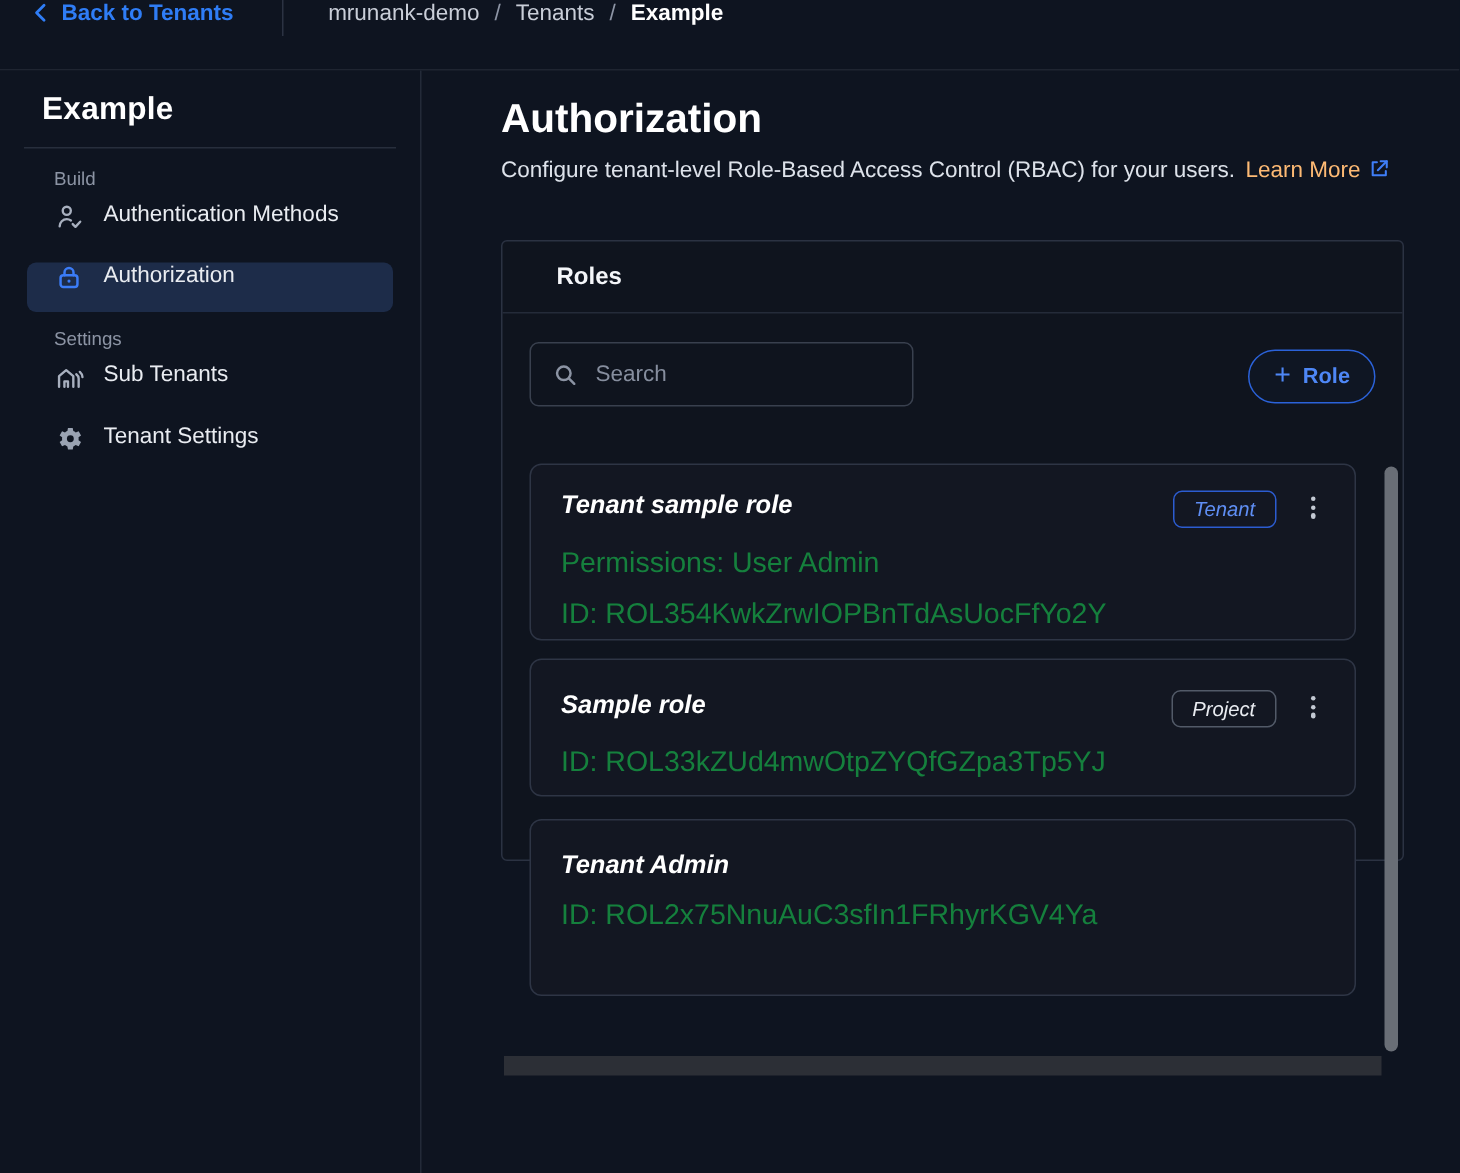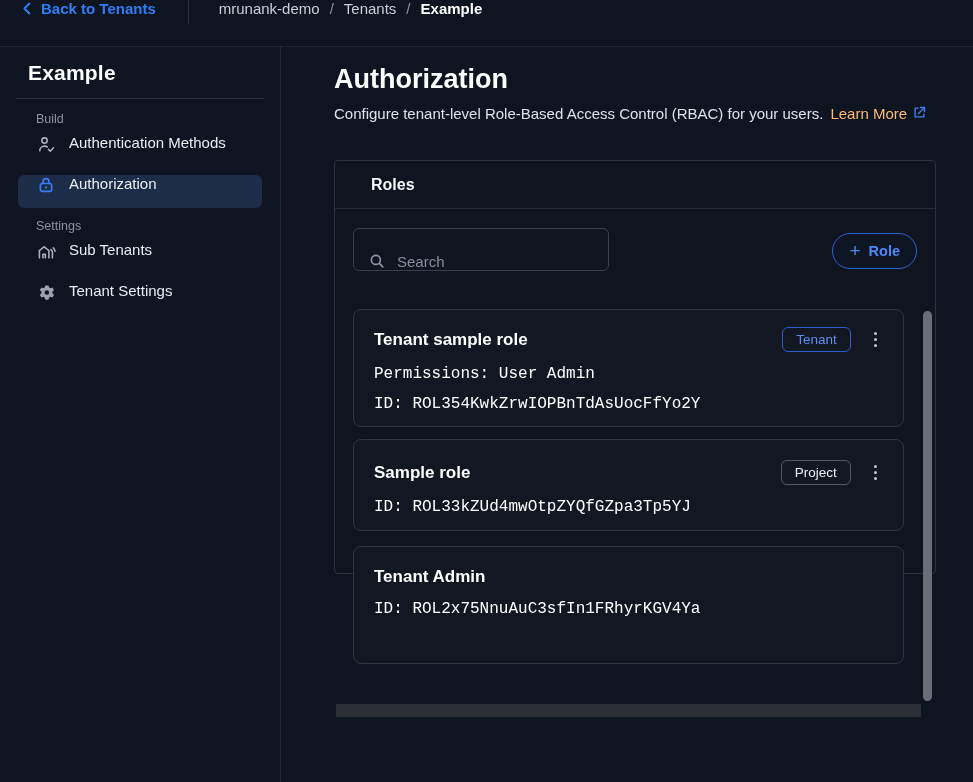--- a/index.html
+++ b/index.html
@@ -54,21 +54,21 @@
     border:1px solid #2b3242; border-radius:4px; background:#0f141e;
   }
   .panel-header {
     height:48px; border-bottom:1px solid #242b39;
     display:flex; align-items:center; padding-left:36px;
     font-size:16px; font-weight:700; color:#f4f6f9;
   }
   .search-box {
     position:absolute; left:18px; top:67px; width:256px; height:43px;
     border:1px solid #39404e; border-radius:6px; background:transparent;
-    display:flex; align-items:flex-end; padding-left:14px; gap:11px;
+    display:flex; align-items:center; padding-left:14px; gap:11px;
   }
   .search-box input {
     background:transparent; border:none; outline:none; color:#e7eaf0;
     font-size:15px; font-family:"Liberation Sans",sans-serif; width:170px;
   }
   .search-box input::placeholder { color:#868e9e; }
   .add-role-btn {
     position:absolute; right:18px; top:72px; height:36px; min-width:76px;
     border:1px solid #2b62d9; border-radius:18px; background:rgba(20,35,70,.15);
     color:#4e87f6; font-size:14.5px; font-weight:700;
@@ -78,31 +78,31 @@
   .add-role-btn .plus { font-size:19px; font-weight:400; line-height:1; margin-top:-2px; }
 
   .role-card {
     position:absolute; left:18px; width:551px;
     background:#131722; border:1px solid #2e3545; border-radius:8px;
     padding:17px 20px 0;
   }
   .card-1 { top:148px; height:118px; }
   .card-2 { top:278px; height:92px;  padding-top:20px; }
   .card-3 { top:385px; height:118px; padding-top:20px; }
-  .card-head { display:flex; align-items:center; }
+  .card-head { display:flex; align-items:flex-start;font-style:italic; }
   .card-title { font-size:17px; font-weight:700; color:#ffffff; flex:1; }
   .badge {
     font-size:13.5px; padding:4px 13px; border-radius:6px; border:1px solid;
     margin-right:17px; cursor:default;
   }
   .badge.blue { color:#5f8ef3; border-color:#2c5cd0; }
   .badge.gray { color:#e9ecf1; border-color:#525a68; }
   .kebab { display:flex; flex-direction:column; gap:2.5px; padding:4px 6px; cursor:pointer; background:none; border:none; }
   .kebab i { width:3.2px; height:3.2px; border-radius:50%; background:#c3c9d3; display:block; }
-  .card-meta { margin-top:13px; font-size:16px; color:#ffffff;font-family:Liberation Mono, monospace; }
+  .card-meta { margin-top:13px; font-size:19px; color:#15803d; }
   .card-meta + .card-meta { margin-top:12px; }
 
   
   .v-thumb { position:absolute; left:588px; top:150px; width:9px; height:390px; border-radius:5px; background:#696e76; }
   .h-scroll { position:absolute; left:1px; top:543px; width:585px; height:13px; background:#2c2f36; }
 
   
   .ctx-menu {
     position:absolute; left:641px; top:492px; width:257px; z-index:10;
     background:#2b2f37; border-radius:4px; overflow:hidden;

